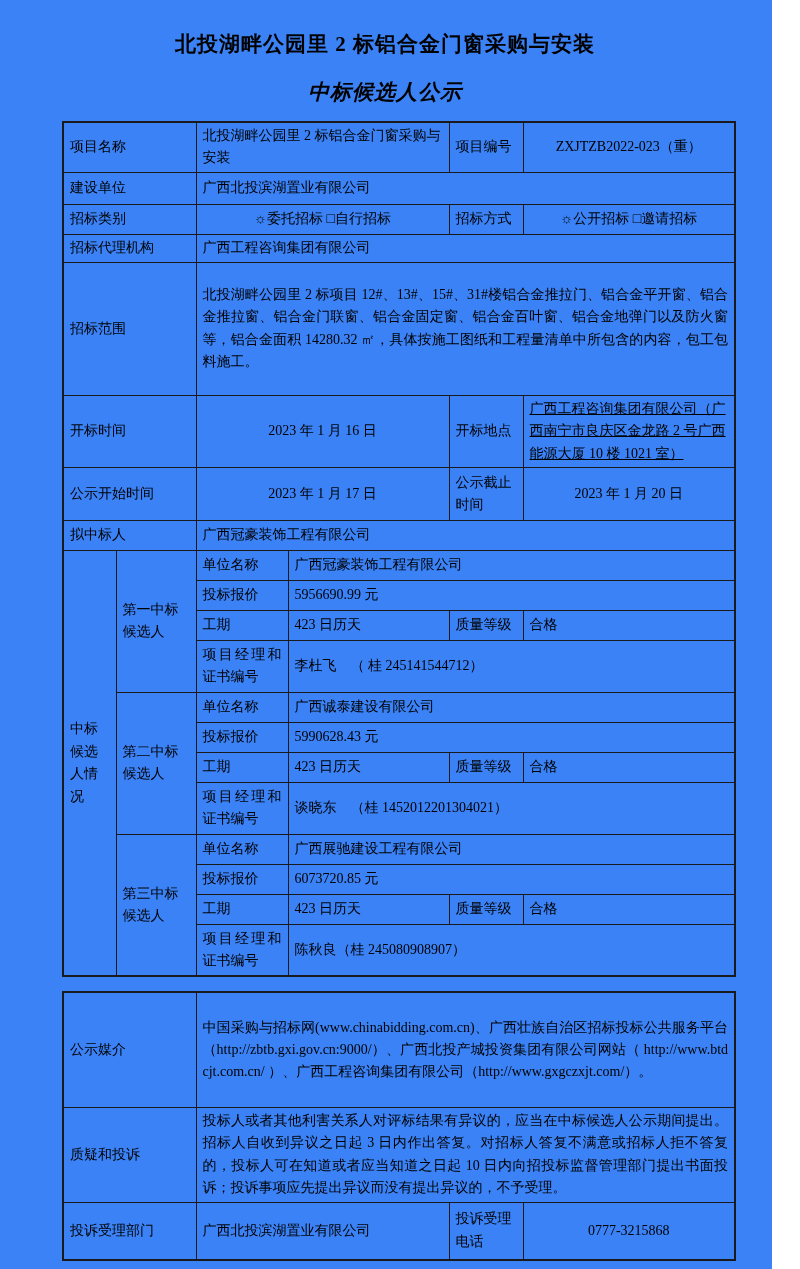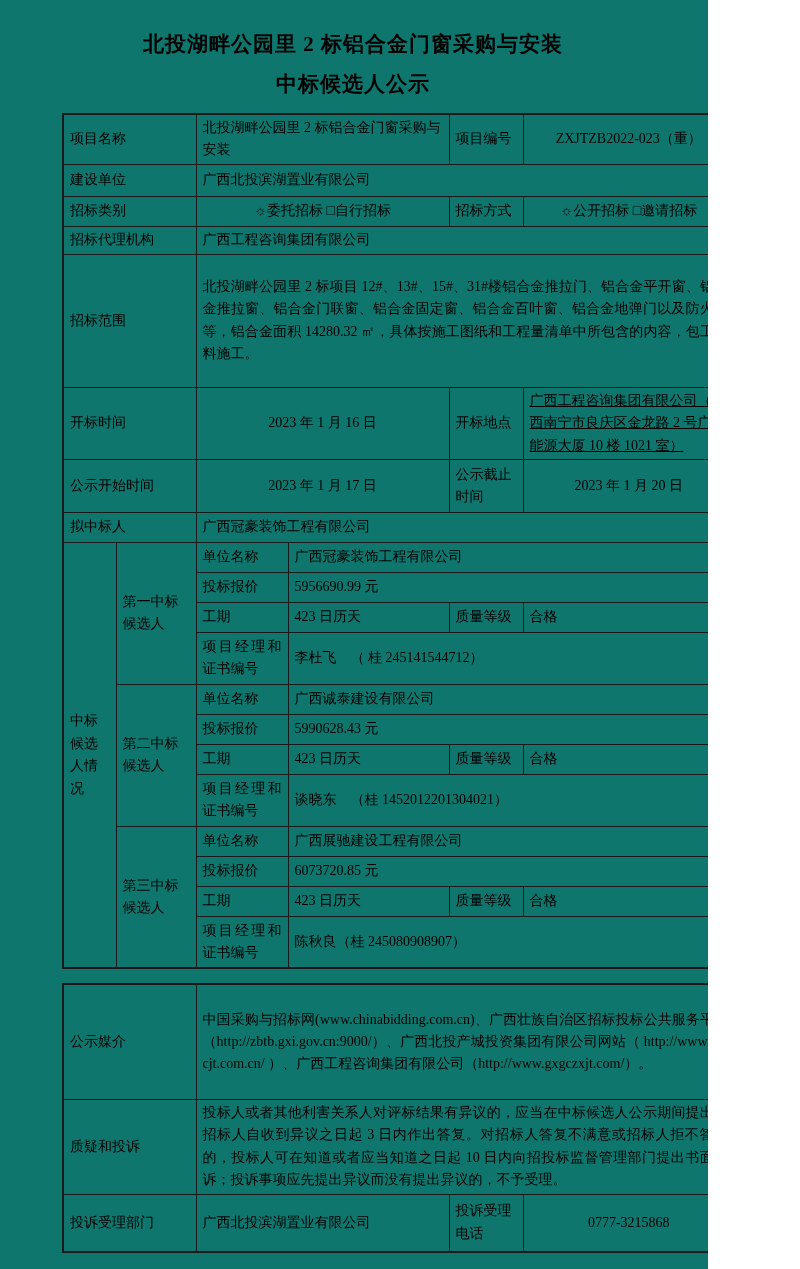--- a/index.html
+++ b/index.html
@@ -1,22 +1,22 @@
 <!DOCTYPE html>
 <html><head>
 <meta charset="utf-8">
 <style>
   html, body { margin:0; padding:0; background:#ffffff; }
   .page {
-    width:708px; height:1269px; background:#0f766e; color:#000;
+    width:772px; height:1269px; background:#3b82f6; color:#000;
     font-family:"Liberation Serif","DejaVu Serif",serif;
     box-sizing:border-box; padding:30px 64px 0 62px; overflow:hidden;
   }
   .title { text-align:center; font-weight:bold; font-size:21px; margin:0; letter-spacing:1px; }
-  .title.second { margin-top:12px; margin-bottom:15px; }
+  .title.second { margin-top:20px; margin-bottom:15px;font-style:italic; }
   table.doc-table {
     border-collapse:collapse; table-layout:fixed; width:672px;
     border:2px solid #1a1a1a;
   }
   table.doc-table td {
     border:1px solid #1a1a1a; font-size:14px; padding:2px 6px;
     vertical-align:middle; word-break:break-all; line-height:1.6;
   }
   .lbl { padding:2px 4px; }
   .val { padding:2px 8px; }

